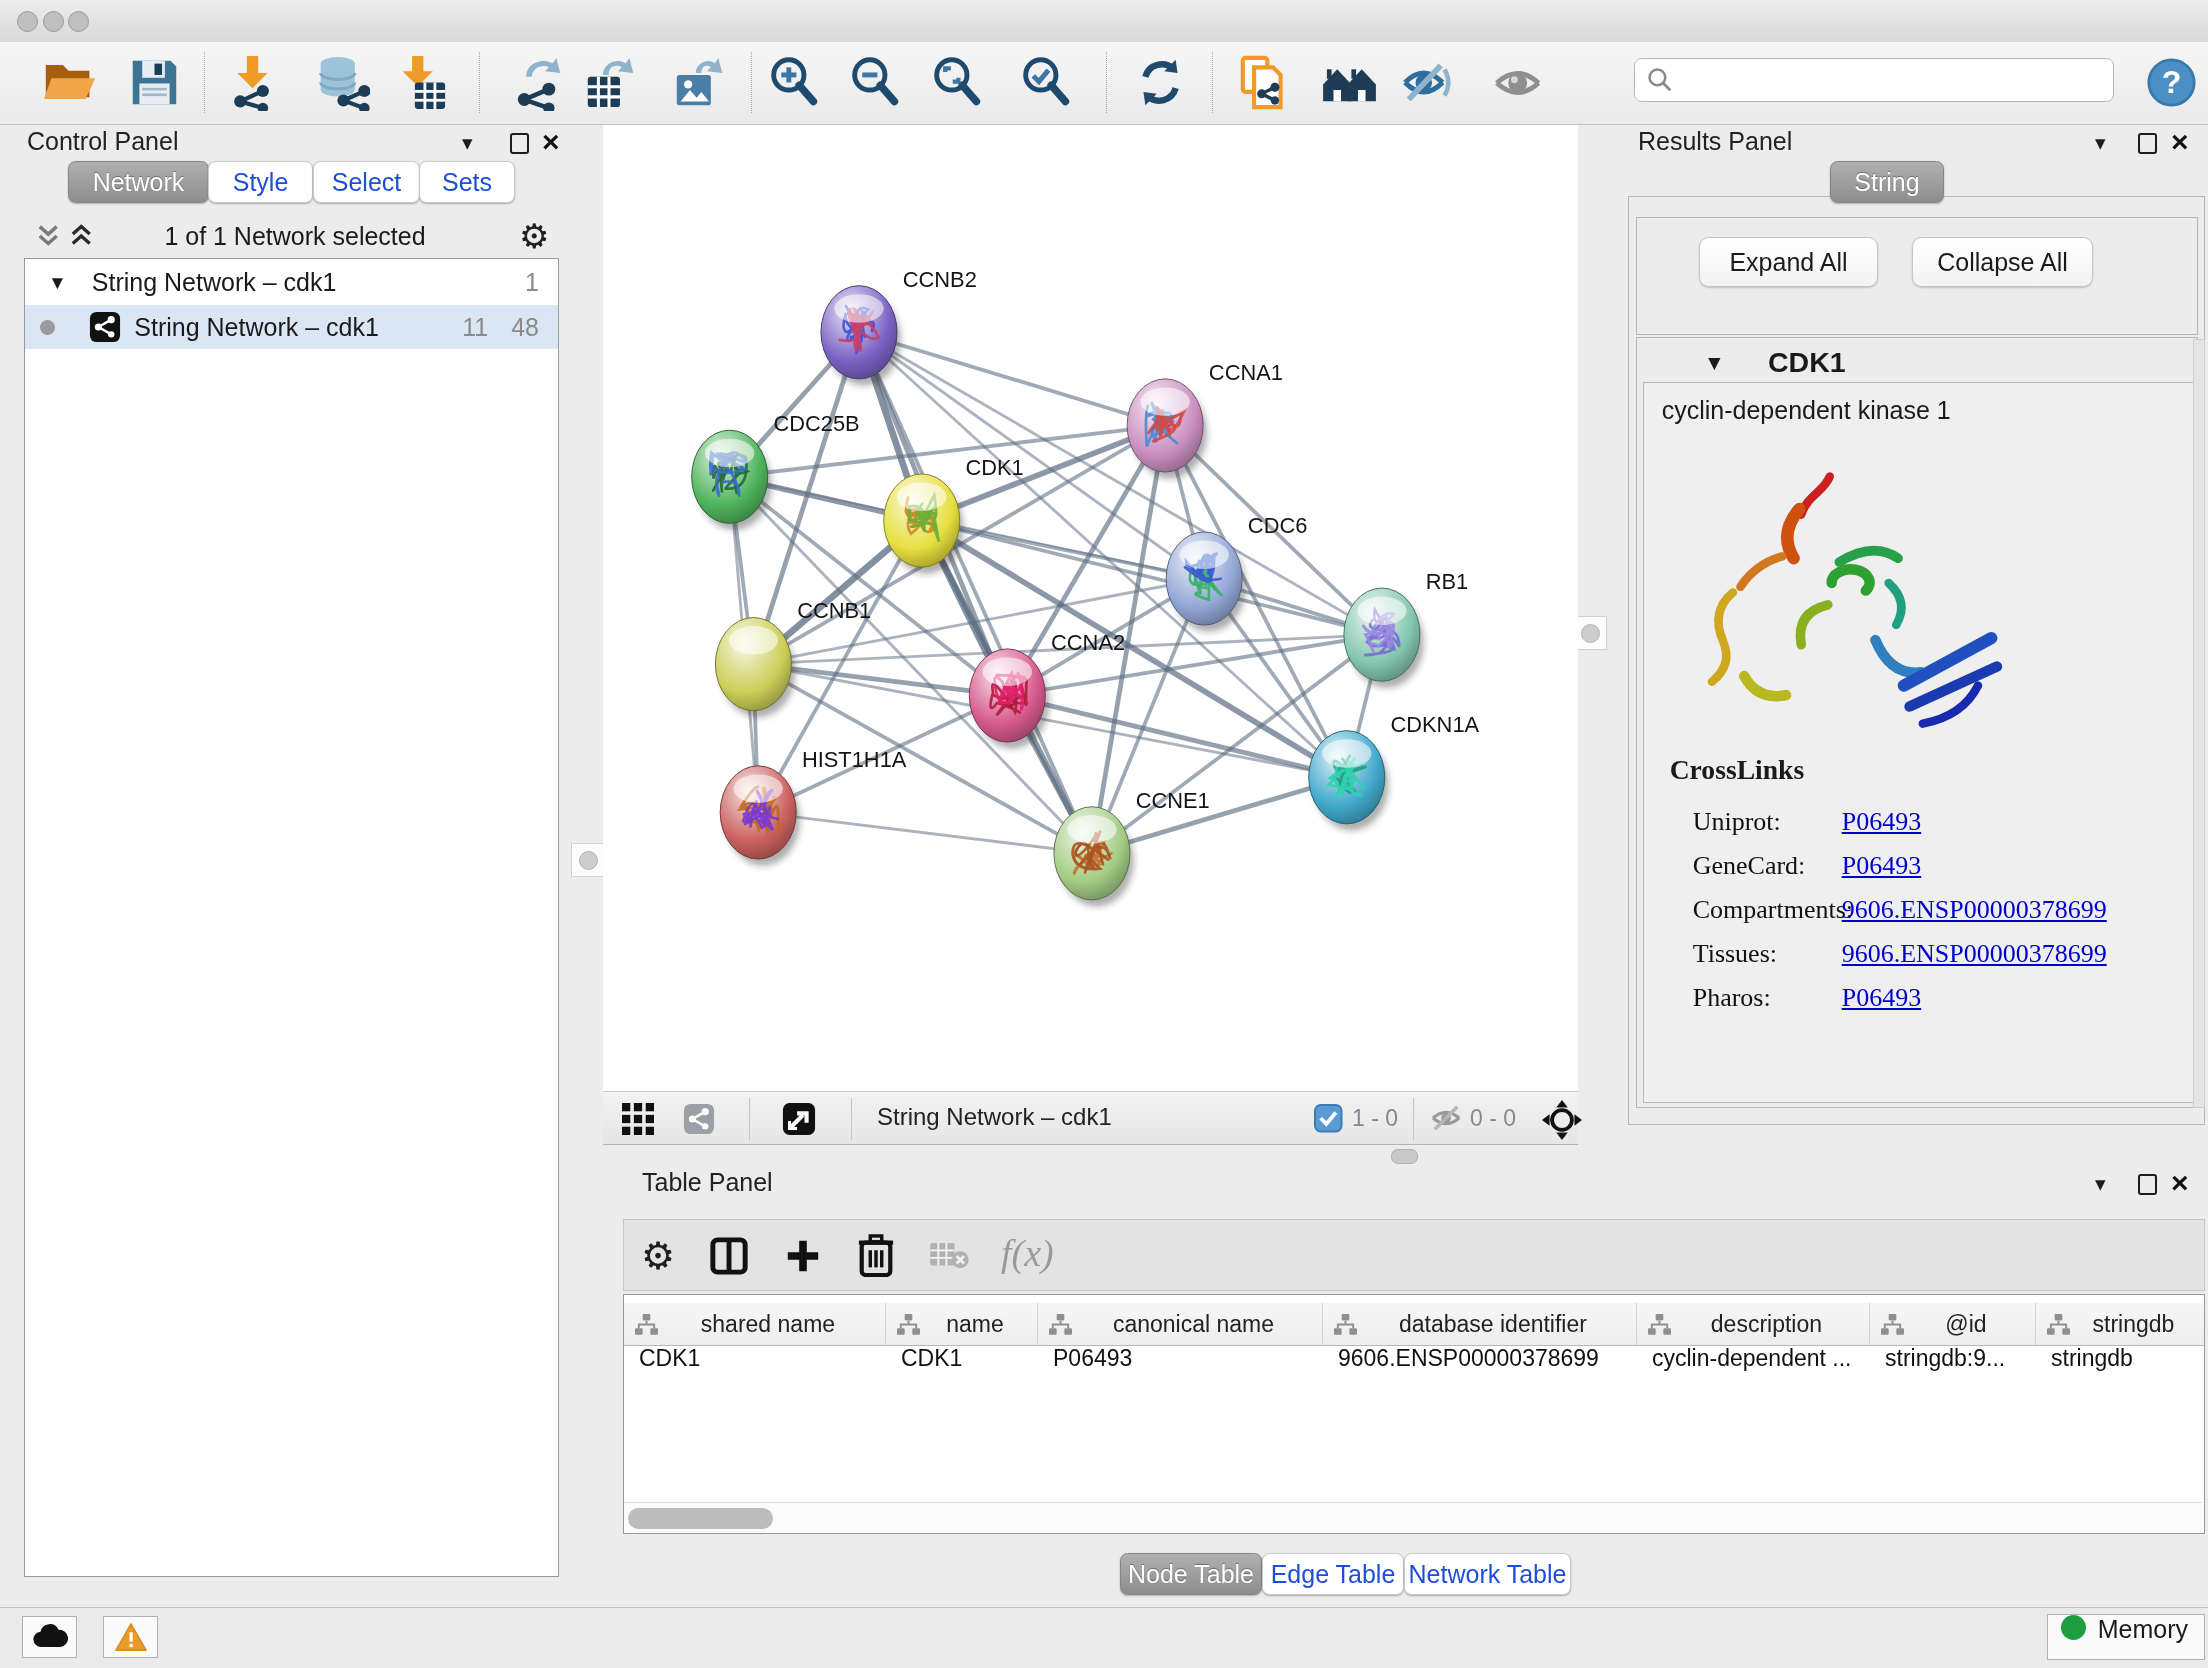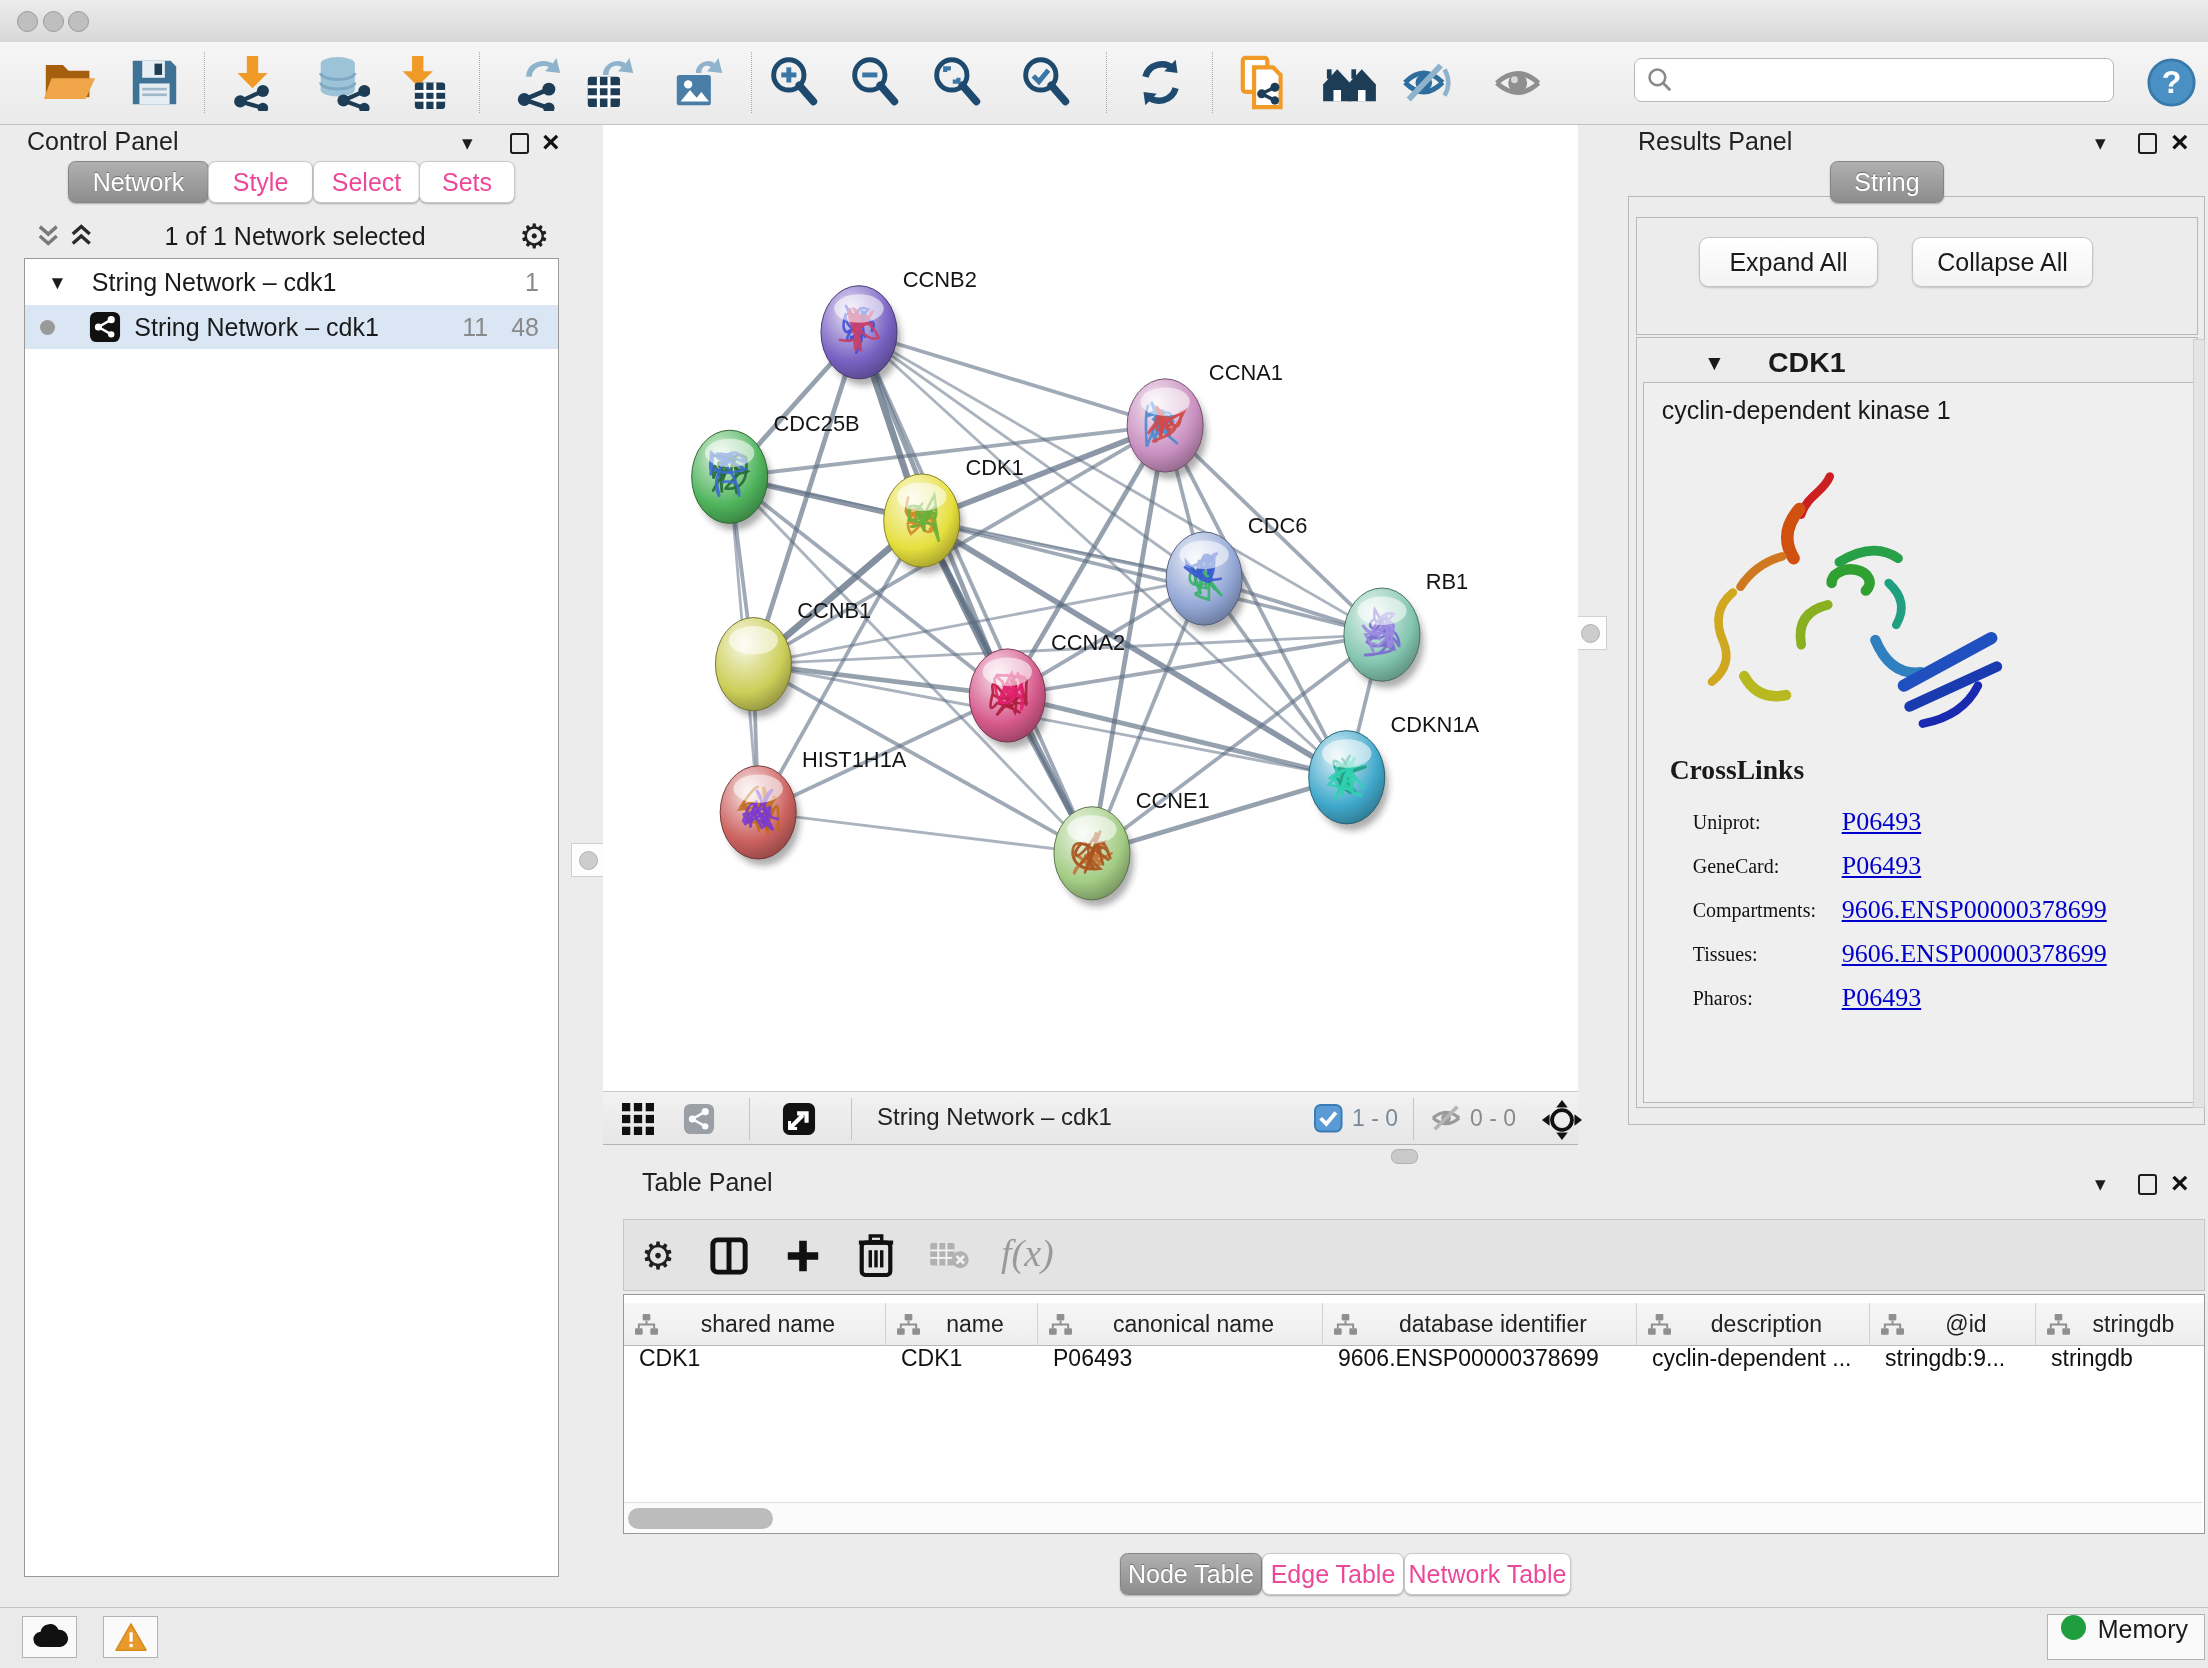--- a/index.html
+++ b/index.html
@@ -24,21 +24,21 @@
              padding:0 11.4px;box-sizing:border-box;}
   .searchbox input{border:none;outline:none;flex:1;font-size:23px;background:transparent;
                    font-family:"Liberation Sans",sans-serif;}
   
   .ph-title{font-size:25px;color:#222;}
   .tri{font-size:21px;color:#1d1d1d;}
   .sqico{display:inline-block;width:15px;height:17px;border:2.4px solid #1d1d1d;border-radius:2.9px;}
   .xico{font-size:30px;font-weight:bold;color:#111;line-height:1;}
   
   .tab{position:absolute;height:42px;border-radius:7.6px;background:#fff;border:1px solid #c9c9c9;
-       color:#ec4899;font-size:25px;display:flex;align-items:center;justify-content:center;
+       color:#1d4ed8;font-size:25px;display:flex;align-items:center;justify-content:center;
        box-shadow:0 1px 1.9px rgba(0,0,0,.28);box-sizing:border-box;}
   .tab.active{background:linear-gradient(#b0b0b0,#8d8d8d);color:#fff;border-color:#858585;
               text-shadow:0 -1px 1px rgba(0,0,0,.35);}
   
   .listbox{position:absolute;left:24px;top:258px;width:535px;height:1319px;background:#fff;
            border:1.9px solid #9a9a9a;box-sizing:border-box;}
   .netrow{position:absolute;left:0;width:100%;height:44px;display:flex;align-items:center;font-size:25px;}
   .rowcount{color:#8a8a8a;}
   
   .canvas{position:absolute;left:603px;top:125px;width:975px;height:966px;background:#fff;}
@@ -50,21 +50,21 @@
   .handlebox{position:absolute;width:32px;height:32px;background:#fdfdfd;border:1px solid #d0d0d0;
              display:flex;align-items:center;justify-content:center;}
   .handledot{width:17px;height:17px;border-radius:50%;background:#cdcdcd;border:1px solid #b2b2b2;}
   
   .rbox{position:absolute;background:#ececec;border:1px solid #b8b8b8;box-sizing:border-box;}
   .btn{position:absolute;background:linear-gradient(#ffffff,#f3f3f3);border:1px solid #c4c4c4;
        border-radius:9.5px;font-size:25px;display:flex;align-items:center;justify-content:center;
        box-shadow:0 1px 1.9px rgba(0,0,0,.18);}
   .serif{font-family:"Liberation Serif",serif;}
   .xlink{color:#0000cc;text-decoration:underline;font-family:"Liberation Serif",serif;font-size:26px;}
-  .xlabel{font-family:"Liberation Serif",serif;font-size:20px;color:#111;}
+  .xlabel{font-family:"Liberation Serif",serif;font-size:26px;color:#111;}
   
   .tp-toolbar{position:absolute;left:623px;top:1219px;width:1582px;height:72px;background:#e3e3e3;
               border:1px solid #c6c6c6;box-sizing:border-box;}
   .tframe{position:absolute;left:623px;top:1294px;width:1582px;height:240px;background:#fff;
           border:1.9px solid #999;box-sizing:border-box;overflow:hidden;}
   .thead{position:absolute;left:0;top:8px;height:42px;background:linear-gradient(#f7f7f7,#ededed);
          border-bottom:1.9px solid #b9b9b9;width:1582px;display:flex;}
   .thcell{display:flex;align-items:center;height:42px;border-right:1px solid #d2d2d2;
           box-sizing:border-box;padding:0 7.6px 0 9.5px;font-size:23px;color:#222;}
   .thcell .lbl{flex:1;text-align:center;}

